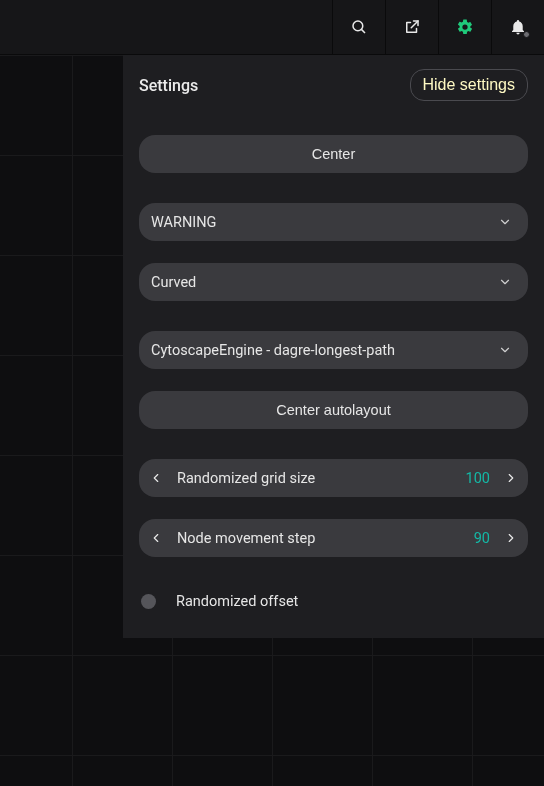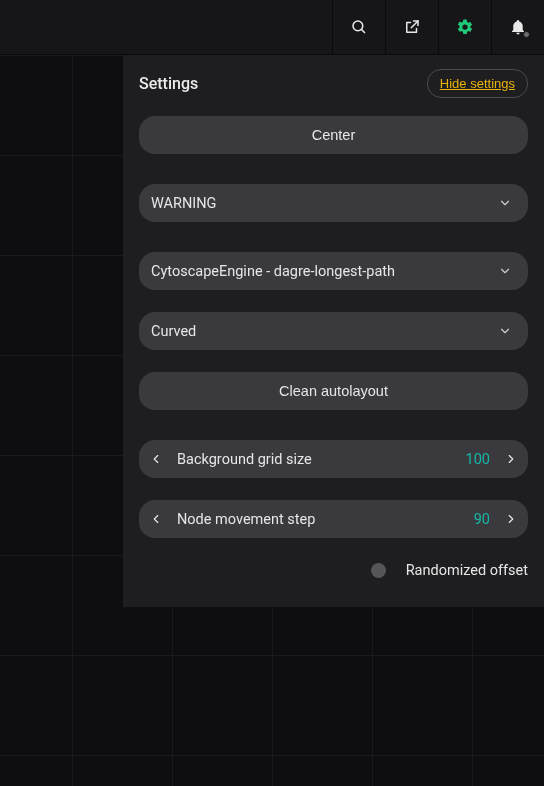--- a/index.html
+++ b/index.html
@@ -58,36 +58,35 @@
     top: 55px; right: 0;
     width: 421px;
     background: #1e1e21;
     z-index: 1;
     padding: 14px 16px 28px 16px;
   }
   .panel-head {
     display: flex;
     justify-content: space-between;
     align-items: center;
-    margin-bottom: 18px;
+    margin-bottom: 34px;
   }
   .panel-head h2 {
     font-size: 16px;
     font-weight: 500;
     color: #ebebeb;
   }
   .hide-btn {
-    font-size: 13px;
-    color: #eab308;
+    font-size: 16px;
+    color: #fef9c3;
     padding: 6px 12px;
     border: 1px solid #4a4a4f;
     border-radius: 14px;
     background: transparent;
     cursor: pointer;
-    text-decoration: underline;
   }
 
   .ctrl {
     width: 100%;
     background: #3a3a3e;
     border: none;
     border-radius: 16px;
     color: #e6e6e6;
     font-size: 14.5px;
     height: 38px;
@@ -118,24 +117,23 @@
   }
   .stepper .arrow svg, .ctrl .chev svg { width: 14px; height: 14px; }
 
   .gap-lg { margin-top: 30px; }
   .gap-md { margin-top: 22px; }
 
   .radio-row {
     display: flex;
     align-items: center;
     gap: 20px;
-    margin-top: 24px;
+    margin-top: 36px;
     padding-left: 2px;
     cursor: pointer;
-    justify-content: flex-end;
   }
   .radio-dot {
     width: 15px; height: 15px;
     border-radius: 50%;
     background: #55555a;
   }
   .radio-row span { font-size: 14.5px; color: #e6e6e6; }
 
   .val { color: #14b8a6; }
 </style>
@@ -181,48 +179,48 @@
 
   <div class="ctrl select gap-lg">
     <span>WARNING</span>
     <span class="chev">
         <svg viewBox="0 0 24 24">
           <path d="M6 9l6 6 6-6" class="ico-stroke" stroke-linecap="round" stroke-linejoin="round"></path>
         </svg>
       </span>
   </div>
 
+  <div class="ctrl select gap-md">
+    <span>Curved</span>
+    <span class="chev">
+        <svg viewBox="0 0 24 24">
+          <path d="M6 9l6 6 6-6" class="ico-stroke" stroke-linecap="round" stroke-linejoin="round"></path>
+        </svg>
+      </span>
+  </div>
+
   <div class="ctrl select gap-lg">
     <span>CytoscapeEngine - dagre-longest-path</span>
     <span class="chev">
         <svg viewBox="0 0 24 24">
           <path d="M6 9l6 6 6-6" class="ico-stroke" stroke-linecap="round" stroke-linejoin="round"></path>
         </svg>
       </span>
   </div>
 
-  <div class="ctrl select gap-md">
-    <span>Curved</span>
-    <span class="chev">
-        <svg viewBox="0 0 24 24">
-          <path d="M6 9l6 6 6-6" class="ico-stroke" stroke-linecap="round" stroke-linejoin="round"></path>
-        </svg>
-      </span>
-  </div>
-
-  <button class="ctrl center gap-md">Clean autolayout</button>
+  <button class="ctrl center gap-md">Center autolayout</button>
 
   <div class="ctrl stepper gap-lg">
     <span class="arrow">
         <svg viewBox="0 0 24 24">
           <path d="M15 6l-6 6 6 6" class="ico-stroke" stroke-linecap="round" stroke-linejoin="round"></path>
         </svg>
       </span>
     <div class="mid">
-      <span>Background grid size</span>
+      <span>Randomized grid size</span>
       <span class="val">100</span>
     </div>
     <span class="arrow">
         <svg viewBox="0 0 24 24">
           <path d="M9 6l6 6-6 6" class="ico-stroke" stroke-linecap="round" stroke-linejoin="round"></path>
         </svg>
       </span>
   </div>
 
 

